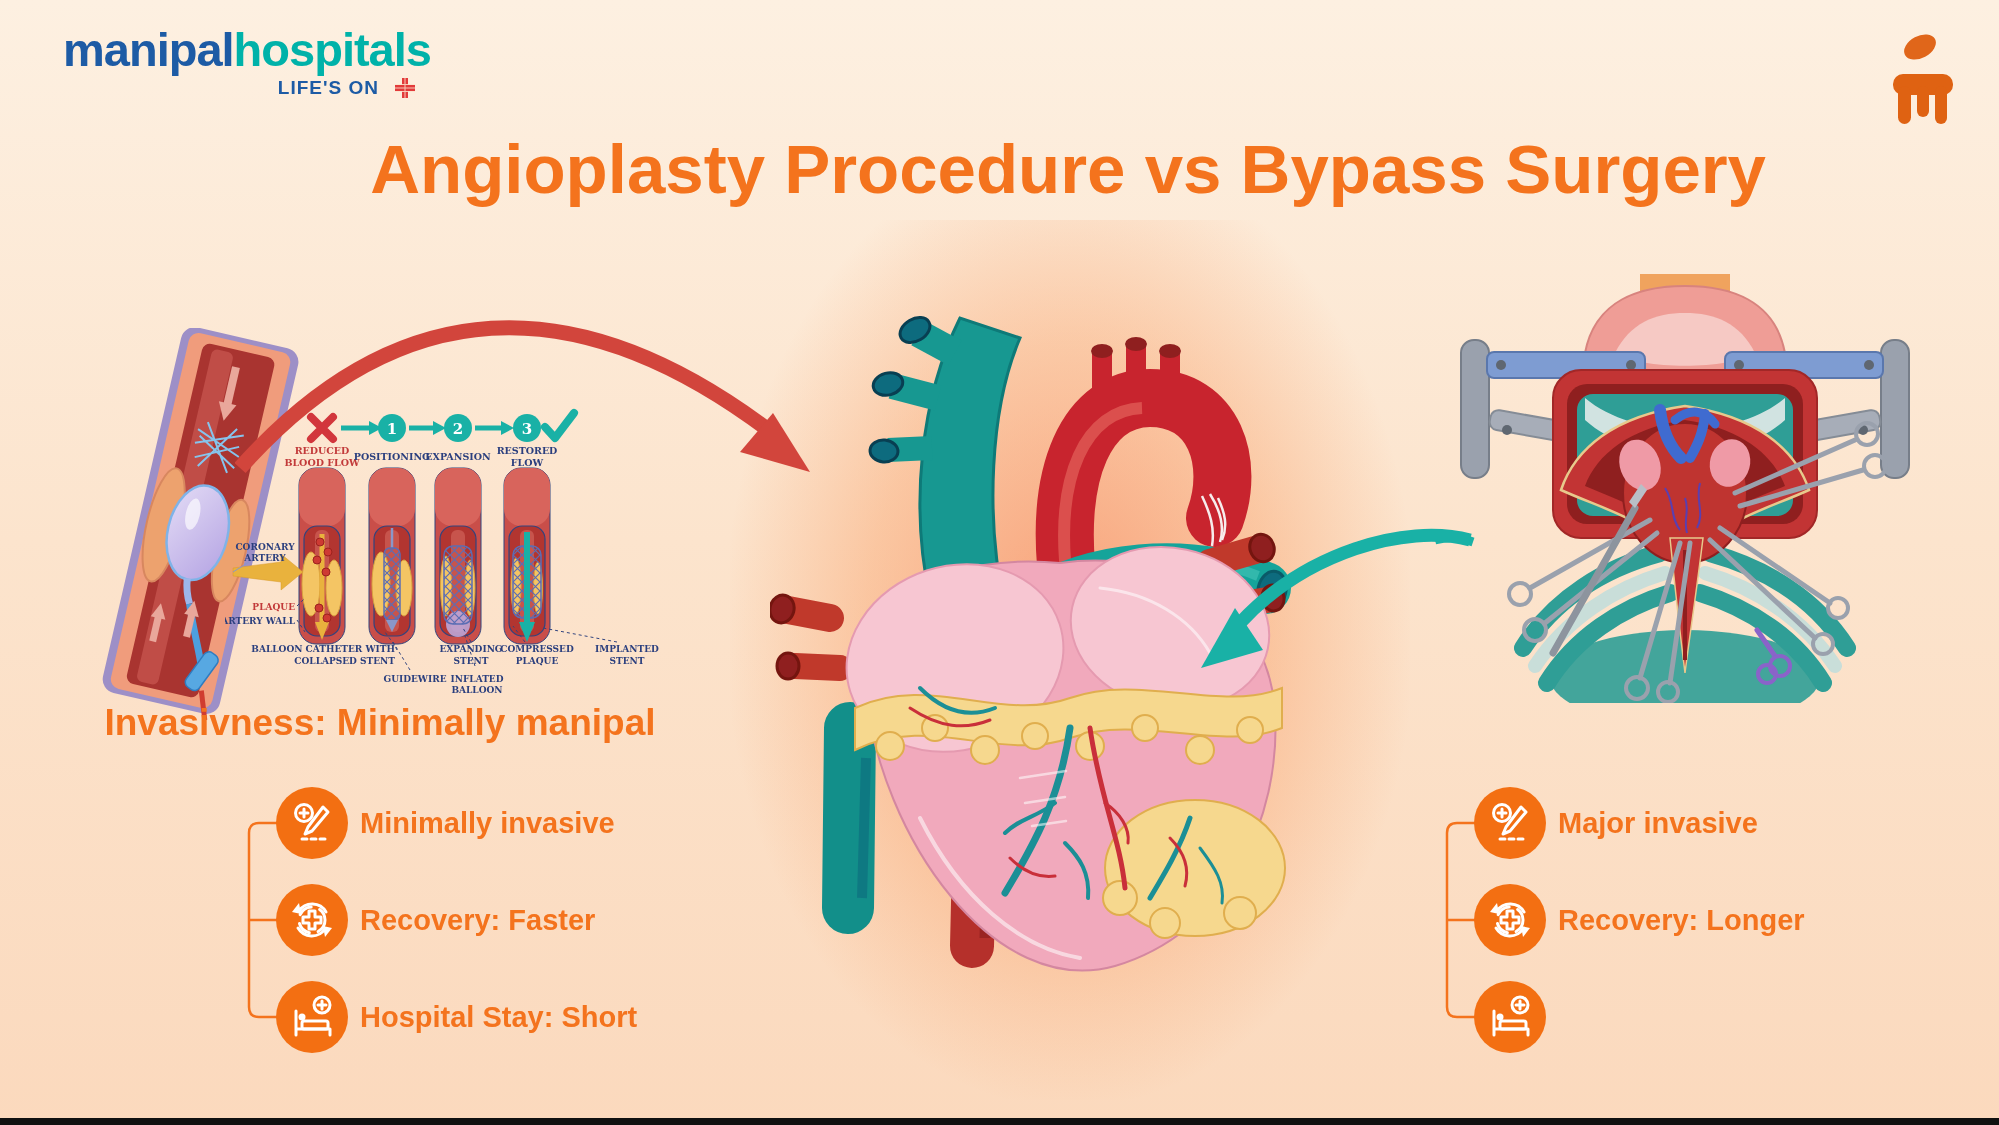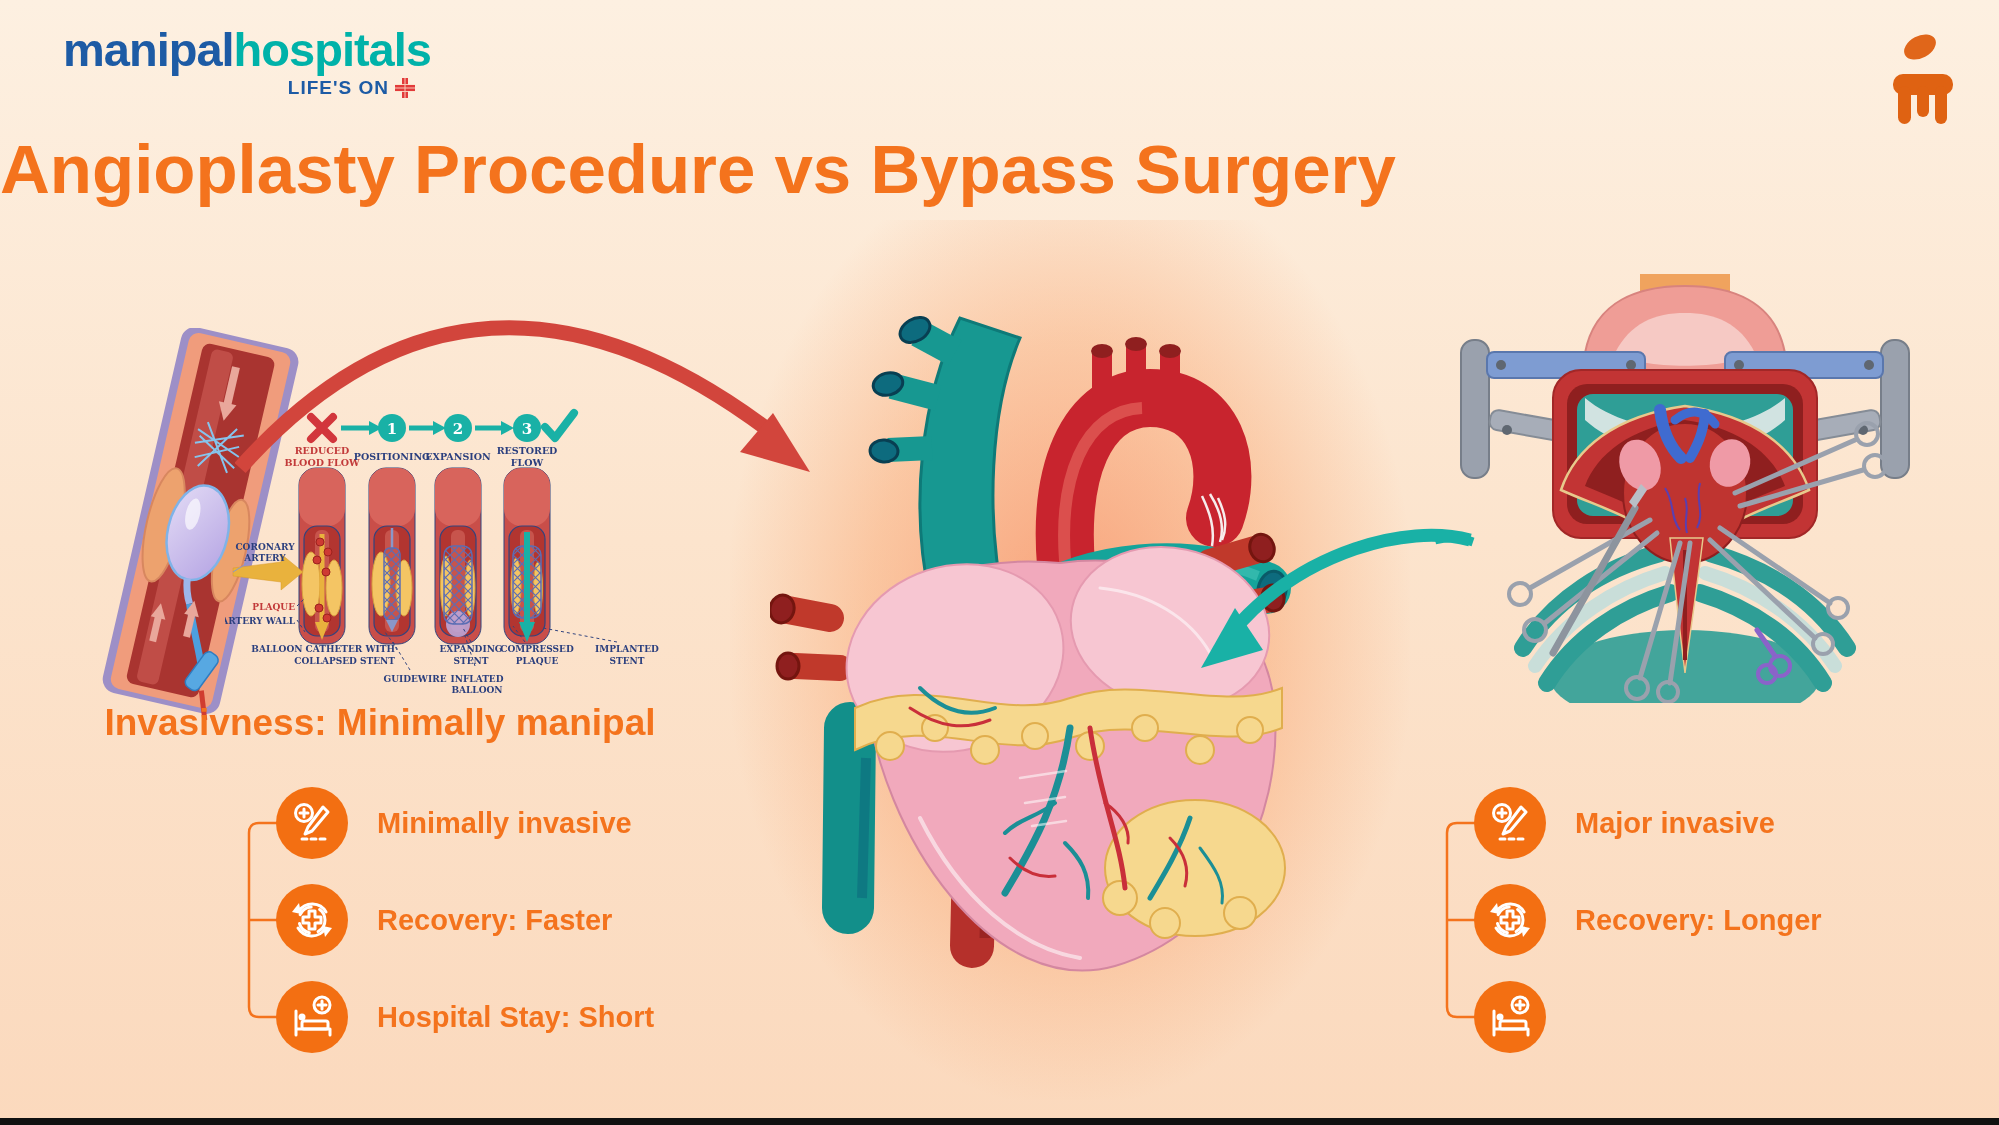--- a/index.html
+++ b/index.html
@@ -5,31 +5,31 @@
   html,body{margin:0;padding:0;background:#e8e2da;}
   #canvas{position:relative;width:1999px;height:1125px;overflow:hidden;
     background:linear-gradient(180deg,#fdf0e1 0%,#fce4cd 48%,#fbd9bd 100%);
     font-family:"Liberation Sans", sans-serif;}
   .abs{position:absolute;}
   
   #logo{left:63px;top:26px;width:380px;}
   #logo .wordmark{font-size:47px;font-weight:bold;letter-spacing:-1px;line-height:1;}
   #logo .p1{color:var(--logo-blue,#1d5ba5);}
   #logo .p2{color:var(--logo-teal,#00b2a9);}
-  #logo .tagrow{display:flex;justify-content:flex-end;align-items:center;gap:6px;margin-top:4px;padding-right:28px;}
+  #logo .tagrow{display:flex;justify-content:flex-end;align-items:center;gap:16px;margin-top:4px;padding-right:28px;}
   #logo .tagline{color:var(--logo-blue,#1d5ba5);font-weight:bold;font-size:19px;letter-spacing:1px;}
   
-  #title{left:0;top:130px;width:1766px;text-align:left;font-size:69px;font-weight:bold;
+  #title{left:0;top:130px;width:1766px;text-align:right;font-size:69px;font-weight:bold;
     color:var(--accent-orange,#f4731d);}
   
   .sec-heading{font-size:37px;font-weight:bold;color:var(--accent-orange,#f4731d);text-align:center;}
   #heading-left{left:80px;top:702px;width:600px;}
   #heading-right{left:1400px;top:702px;width:500px;}
   
-  .bullet-row{display:flex;align-items:center;height:72px;gap:17px;}
+  .bullet-row{display:flex;align-items:center;height:72px;}
   .bullet-icon{width:72px;height:72px;border-radius:50%;background:var(--icon-orange,#f36f12);
     display:flex;align-items:center;justify-content:center;flex:0 0 72px;}
   .bullet-label{margin-left:12px;font-size:29px;font-weight:bold;color:var(--accent-orange,#f4731d);white-space:nowrap;}
   
   #heart-glow{left:730px;top:220px;width:680px;height:880px;
     background:radial-gradient(ellipse at 50% 46%, rgba(243,85,25,.46) 0%, rgba(247,130,60,.30) 42%, rgba(250,190,140,0) 72%);}
   
   #bottom-bar{left:0;bottom:0;width:1999px;height:7px;background:#101010;}
   svg{display:block;}
   svg text{font-family:"DejaVu Serif", serif;font-weight:bold;}

